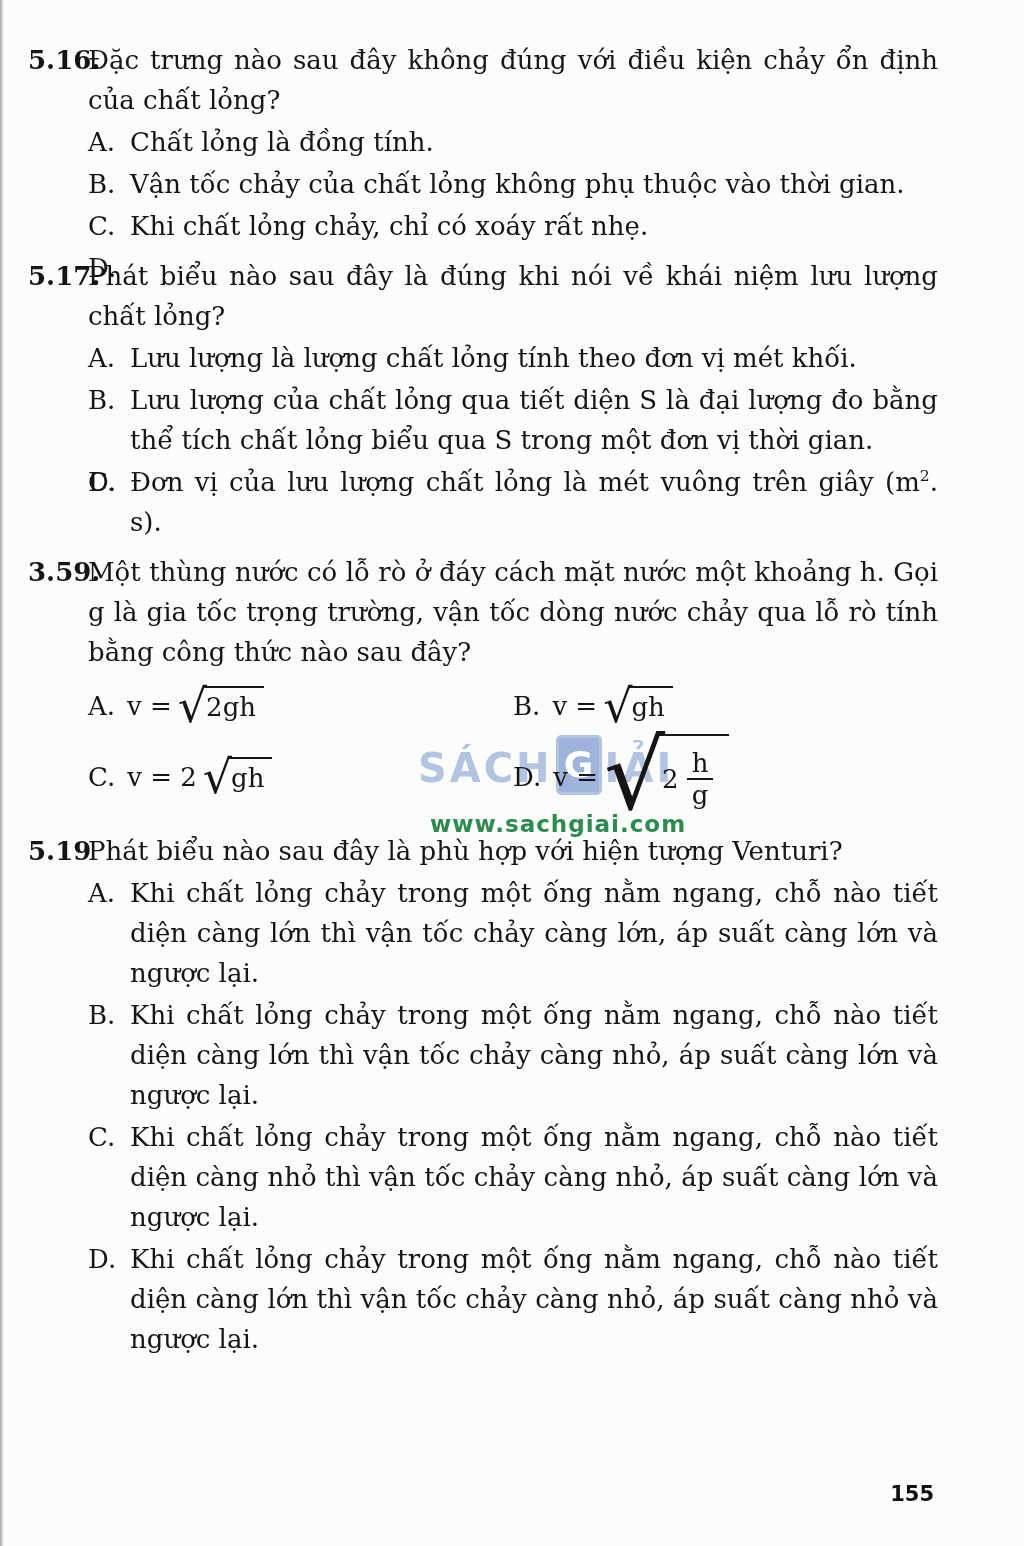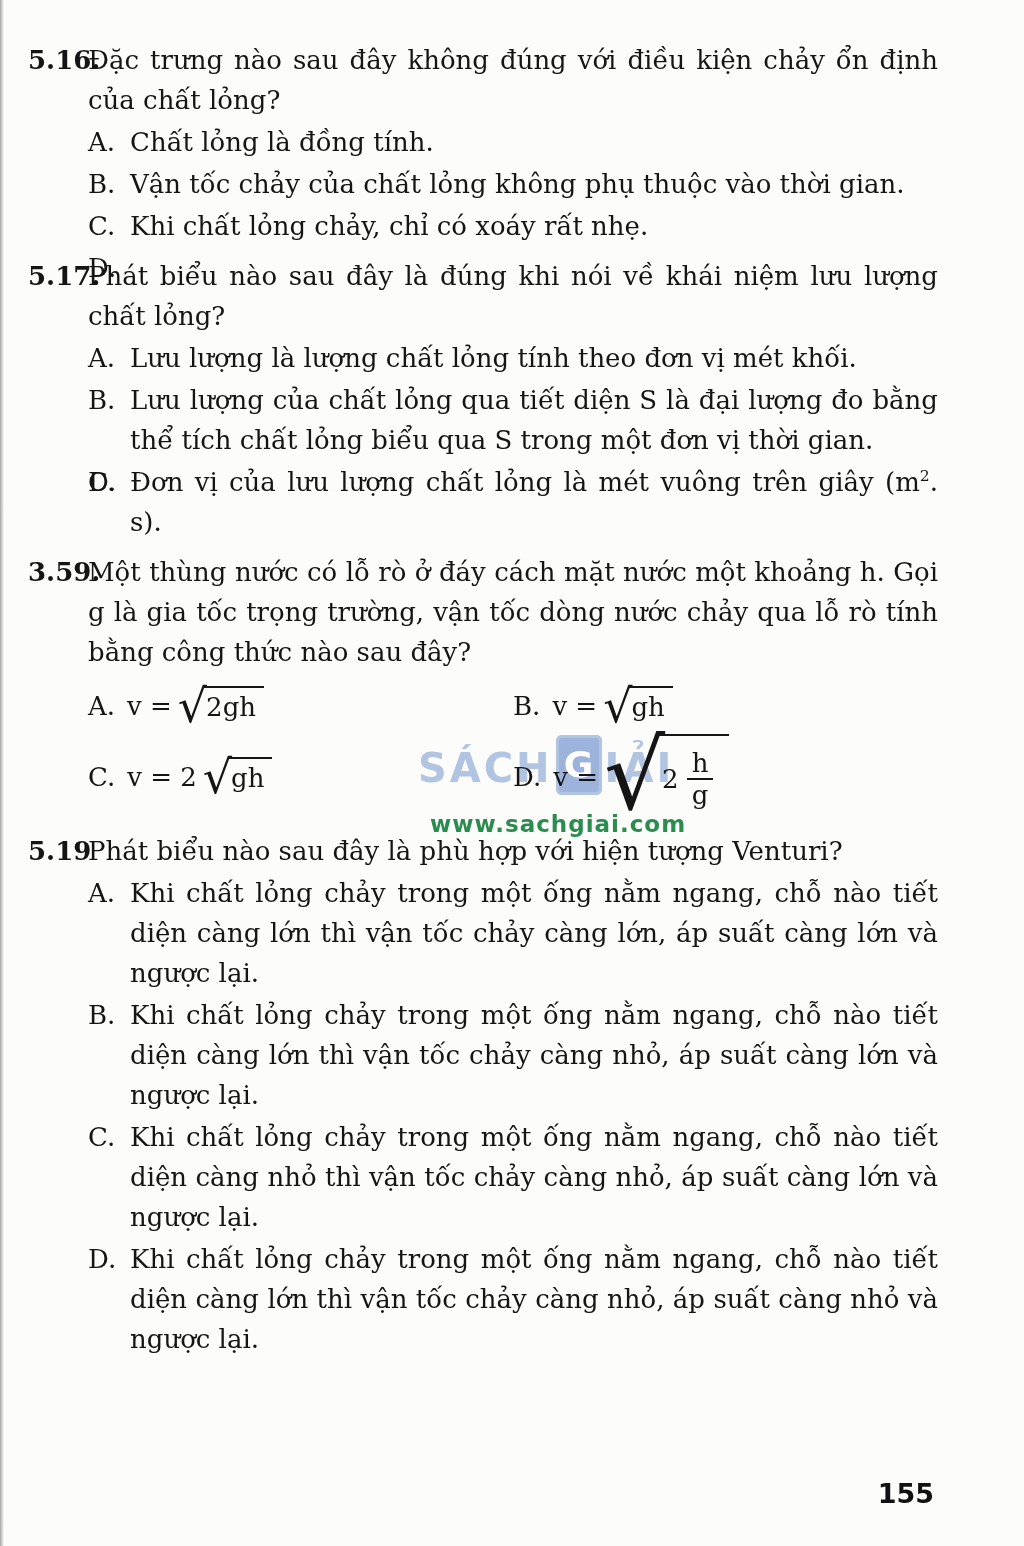--- a/index.html
+++ b/index.html
@@ -69,21 +69,21 @@
   
   .f-row { display: flex; align-items: center; padding-left: 60px; }
   .f-row.first  { margin: 14px 0 6px; }
   .f-row.second { margin: 8px 0 12px; }
   .f-item { display: flex; align-items: center; }
   .f-item.left { width: 425px; }
   .f-letter { margin-right: 12px; }
 
   .page-num { position: absolute; right: 90px; top: 1474px; z-index: 1;
               font-family: "DejaVu Sans", "Liberation Sans", sans-serif;
-              font-weight: 700; font-size: 27px; color: #111; }
+              font-weight: 700; font-size: 21px; color: #111; }
 </style>
 </head>
 <body>
 
 <div class="page">
   <div class="scan-edge"></div>
 
   <div class="watermark">
     <div class="wm-brand">
       <span>SÁCH</span>

